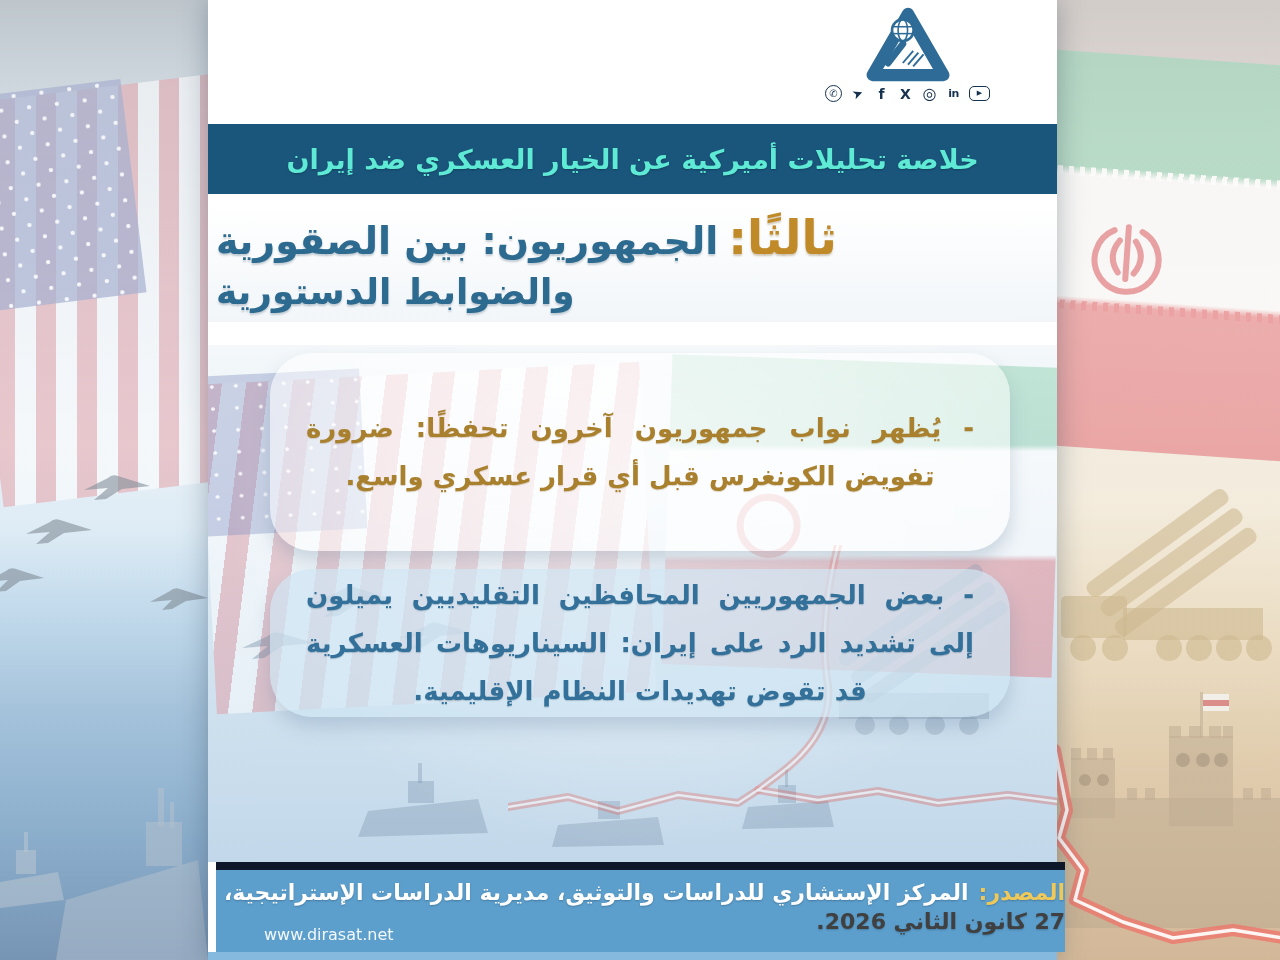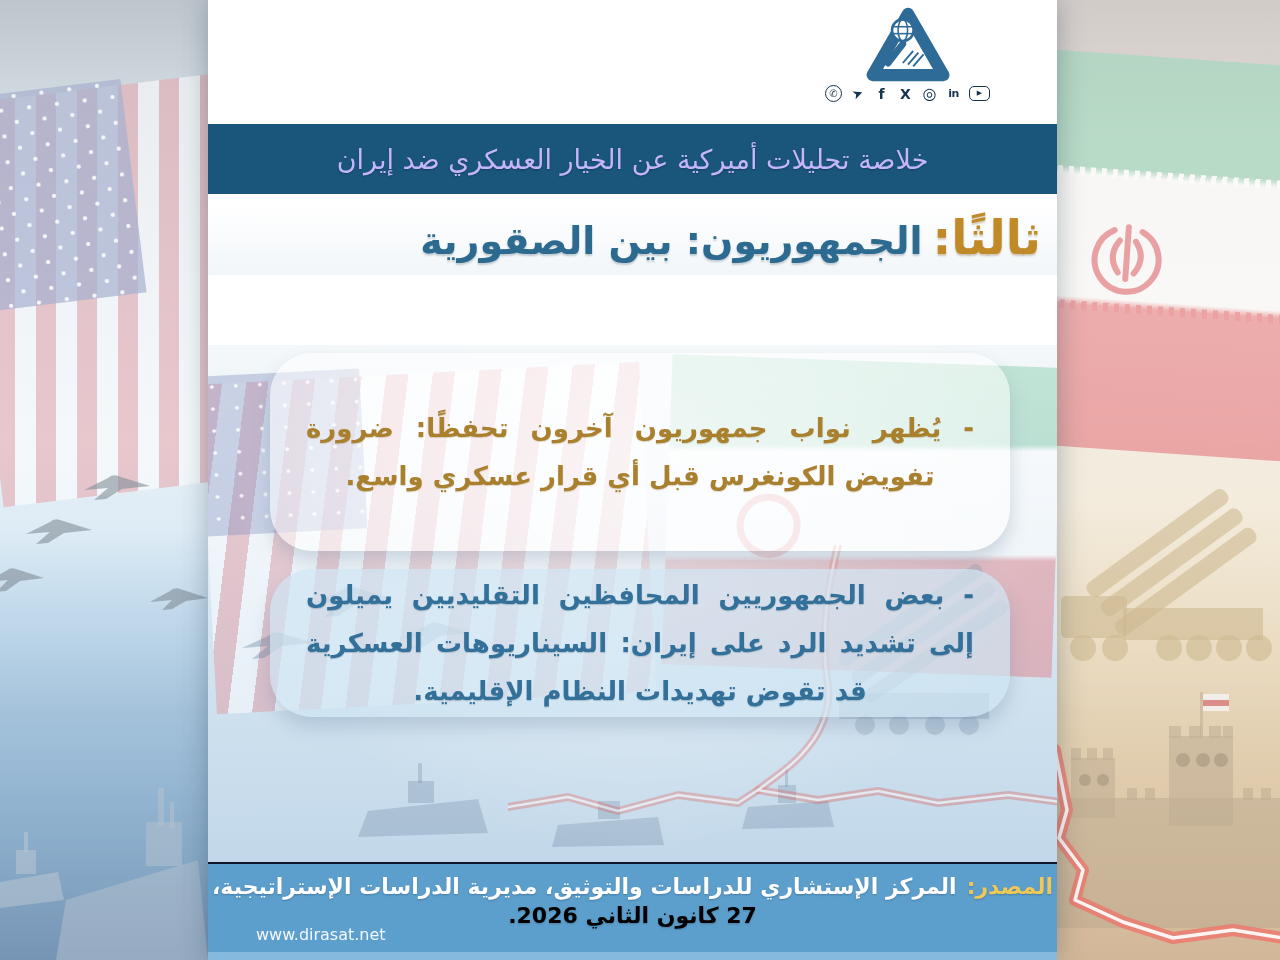--- a/index.html
+++ b/index.html
@@ -55,25 +55,25 @@
   .sicon { display:inline-flex; align-items:center; justify-content:center;
     width:17px; height:17px; font-size:14px; font-weight:bold; color:#16324f; line-height:1; }
   .sicon.circle { border:1.7px solid #16324f; border-radius:50%; font-size:10px; }
   .sicon.sq { font-size:16px; }
   .sicon.tg { transform:rotate(-22deg); font-size:13px; }
   .sicon.in { font-size:11px; letter-spacing:-0.5px; }
   .sicon.yt { border:1.7px solid #16324f; border-radius:5px; width:21px; height:15px; font-size:7px; }
   
   .banner { position:absolute; top:124px; left:0; width:100%; height:70px;
     background:#1a567c; display:flex; align-items:center; justify-content:center; }
-  .banner-text { color:#c4b5fd; font-size:27px; font-weight:normal; direction:rtl;
+  .banner-text { color:#5eead4; font-size:27px; font-weight:bold; direction:rtl;
     text-shadow:0 1px 2px rgba(0,0,0,.25); }
   
-  .heading { position:absolute; top:204px; left:0; width:100%; text-align:right; direction:rtl;
-    background:linear-gradient(#ffffff, #f2f6f9); padding:6px 16px 10px; }
+  .heading { position:absolute; top:204px; left:0; width:100%; text-align:left; direction:rtl;
+    background:linear-gradient(#ffffff, #f2f6f9); padding:6px 8px 10px; }
   .h-line1 { font-size:38px; font-weight:bold; color:#2c6a8f; text-shadow:0 2px 2px rgba(40,70,95,.25); }
   .h-prefix { font-size:47px; font-weight:bold; color:#c08a28; text-shadow:0 2px 2px rgba(120,85,25,.3); margin-left:10px; }
   .h-line2 { display:block; font-size:36px; font-weight:bold; color:#2c6a8f; margin-top:6px;
     text-shadow:0 2px 2px rgba(40,70,95,.25); }
   
   .content { position:absolute; top:345px; left:0; width:100%; height:517px; overflow:hidden;
     background:linear-gradient(180deg,#f4f8fa 0%, #e4eef6 30%, #d3e4f0 60%, #c2d8ea 100%); }
   .bg-usflag { position:absolute; left:0; top:28px; width:440px; height:330px;
     background:repeating-linear-gradient(100deg, rgba(233,125,130,.34) 0 22px, rgba(255,255,255,.5) 22px 46px);
     transform:rotate(-3deg); }
@@ -95,26 +95,26 @@
     display:flex; align-items:center; justify-content:flex-start; }
   .card1 { top:8px; height:198px; background:rgba(255,255,255,.52);
     box-shadow:0 10px 18px rgba(110,135,160,.30); }
   .card2 { top:224px; height:148px; background:rgba(206,228,243,.72);
     box-shadow:0 10px 18px rgba(100,130,160,.28); }
   .pt { margin:0; padding:0 36px; direction:rtl; text-align:justify; text-align-last:center;
     font-size:26px; font-weight:bold; line-height:1.85; }
   .pt-gold { color:#a9802e; text-shadow:0 1px 1px rgba(130,95,30,.25); }
   .pt-blue { color:#33719a; text-shadow:0 1px 1px rgba(35,70,95,.25); }
   
-  .panel-footer { position:absolute; top:862px; left:0; width:100%; height:90px;
-    background:#5d9fcc; border-top:2px solid #0f172a; text-align:center; }
+  .panel-footer { position:absolute; top:862px; left:8px; width:100%; height:90px;
+    background:#5d9fcc; border-top:8px solid #0f172a; }
   .src { margin-top:10px; direction:rtl; font-size:22px; font-weight:bold; color:#ffffff;
     text-shadow:0 1px 2px rgba(20,50,75,.3); }
   .src-label { color:#eec95a; margin-left:10px; }
-  .src-date { margin-top:4px; direction:rtl; font-size:22px; font-weight:bold; color:#000000;
+  .src-date { margin-top:4px; direction:rtl; font-size:22px; font-weight:bold; color:#404040;
     text-shadow:0 1px 2px rgba(20,50,75,.3); }
   .website { position:absolute; left:48px; bottom:8px; font-size:16px; color:rgba(255,255,255,.92);
     font-weight:normal; direction:ltr; }
   .bottom-strip { position:absolute; top:952px; left:0; width:100%; height:8px; background:#85bade; }
 </style>
 </head>
 <body>
 
 <div class="stage">
 
@@ -242,20 +242,21 @@
         <span class="sicon yt">▶</span>
       </div>
     </header>
 
     <div class="banner">
       <div class="banner-text">خلاصة تحليلات أميركية عن الخيار العسكري ضد إيران</div>
     </div>
 
     <div class="heading">
       <span class="h-prefix">ثالثًا:</span><span class="h-line1">الجمهوريون: بين الصقورية</span>
+      <span class="h-line2">والضوابط الدستورية</span>
     </div>
 
     <div class="content">
       <div class="bg-usflag">
           <div class="c"></div>
         </div>
       <div class="bg-iranflag">
           <div class="ring"></div>
         </div>
 

